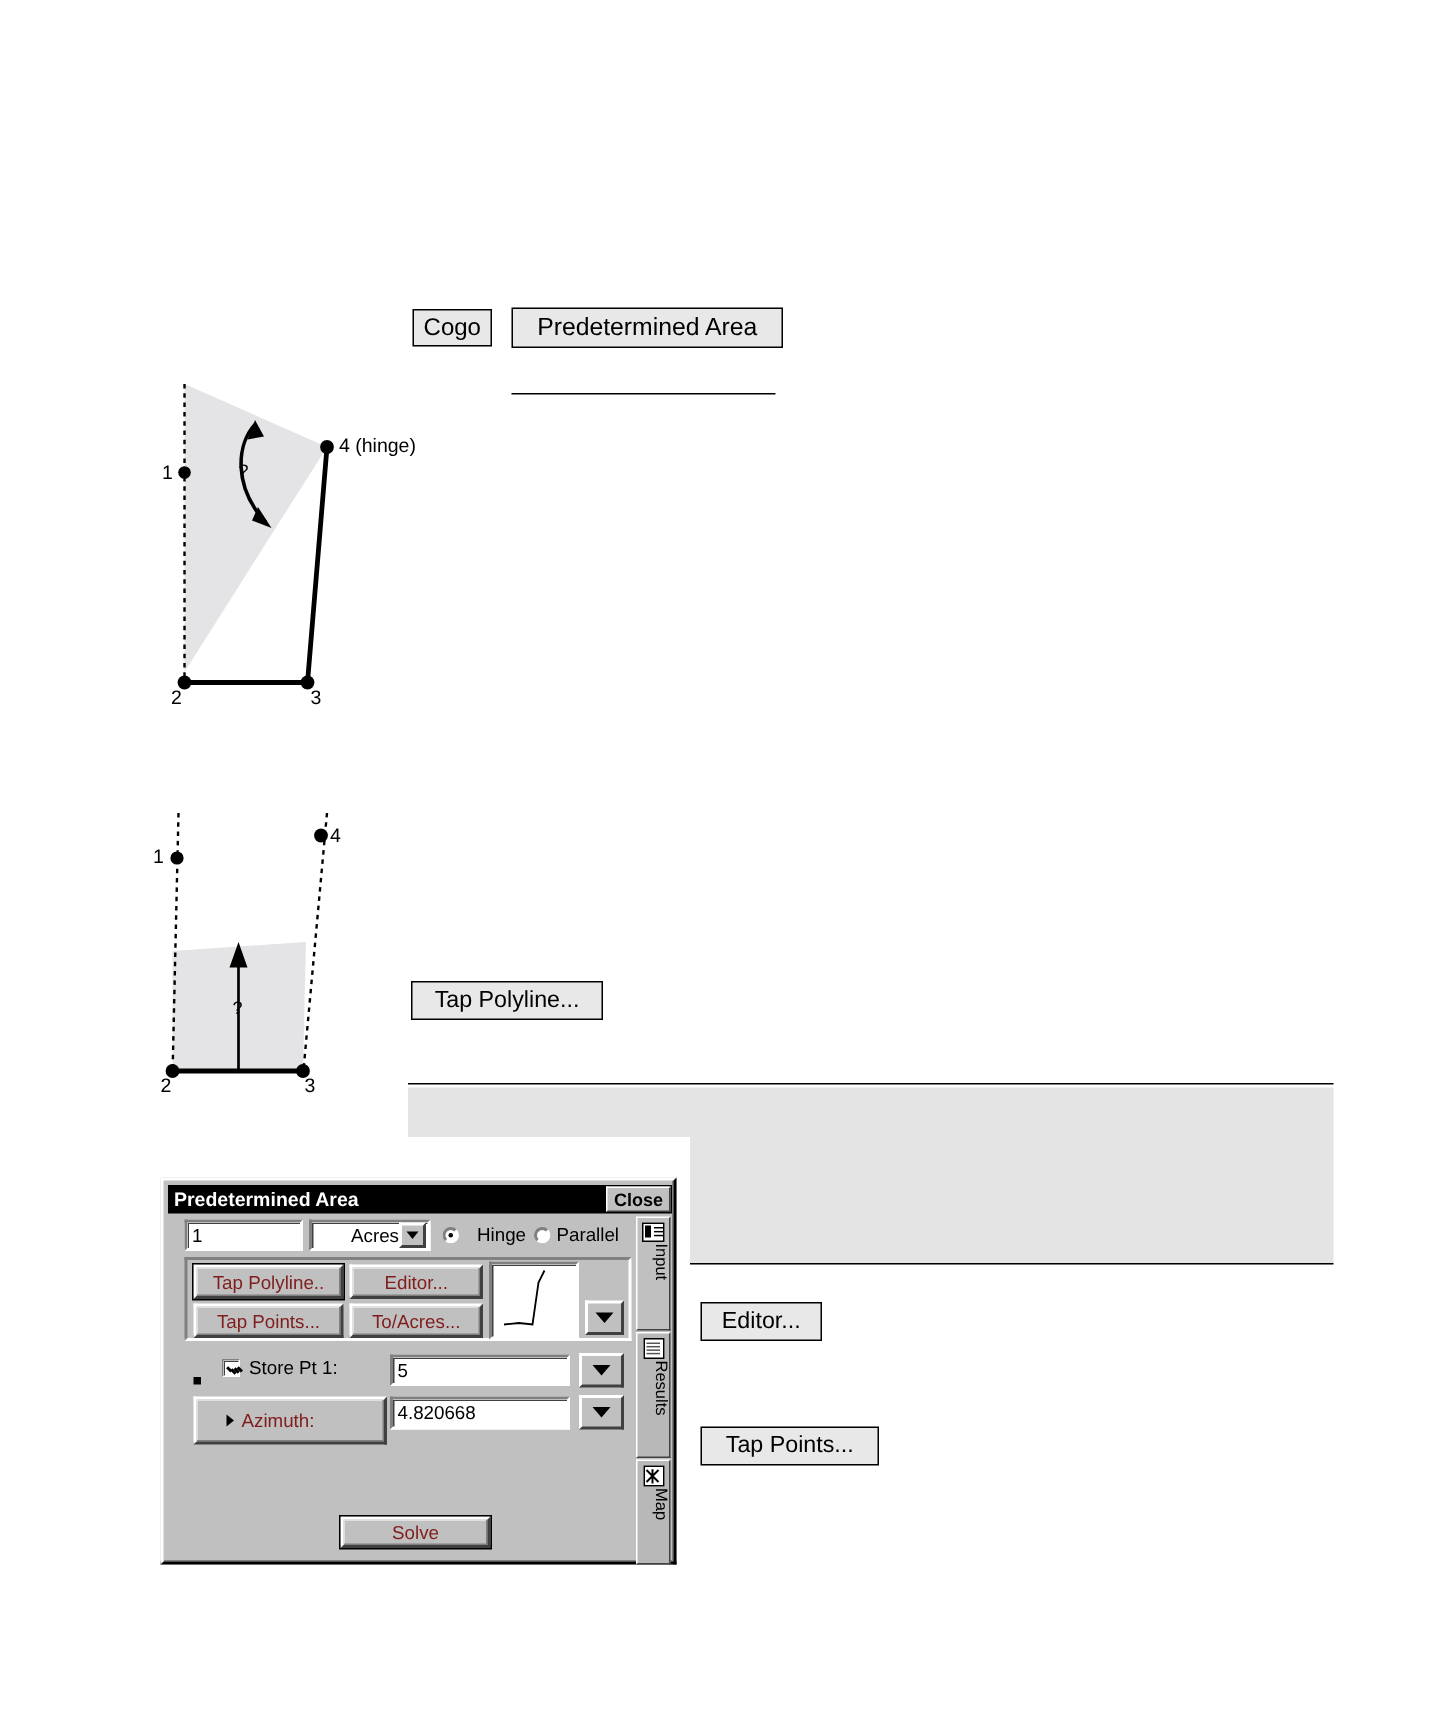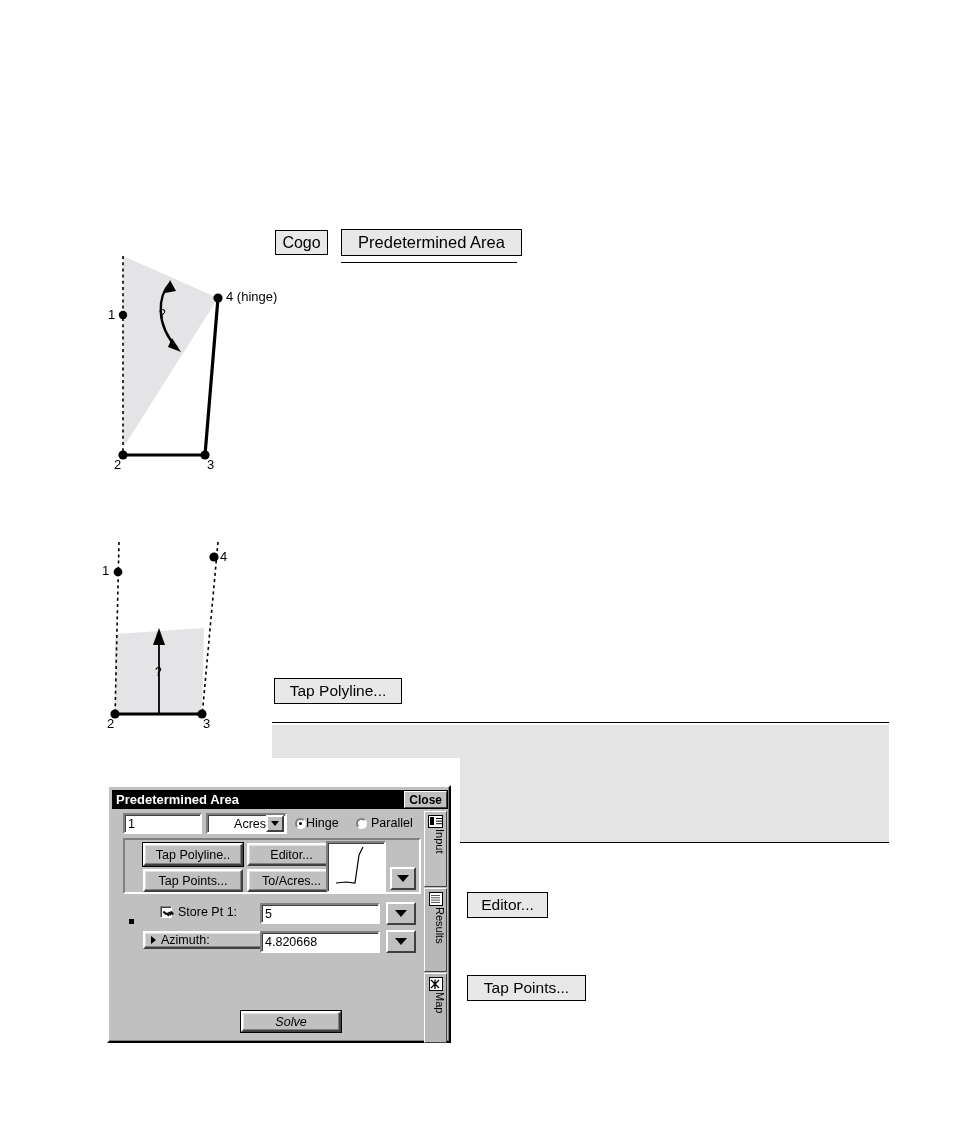--- a/index.html
+++ b/index.html
@@ -13,24 +13,23 @@
 
   
   .btn3d{
     background:#c0c0c0;
     border-top:2px solid #ffffff;
     border-left:2px solid #ffffff;
     border-right:2px solid #404040;
     border-bottom:2px solid #404040;
     box-shadow:inset -1px -1px 0 #808080, inset 1px 1px 0 #dfdfdf;
     display:flex;align-items:center;justify-content:center;
-    font-size:12.5px;color:#000000;
+    font-size:12.5px;color:#7f1d1d;
     box-sizing:border-box;
     text-align:center;
-    margin-left:14px;
   }
   .btn3d.default{
     outline:1px solid #000;outline-offset:0;
   }
   .field3d{
     background:#ffffff;
     border-top:2px solid #808080;
     border-left:2px solid #808080;
     border-right:2px solid #ffffff;
     border-bottom:2px solid #ffffff;
@@ -43,21 +42,20 @@
   }
 
   
   .callout{
     background:#e8e8e8;
     border:1.5px solid #000;
     color:#000;
     display:inline-flex;align-items:center;justify-content:center;
     box-sizing:border-box;
     white-space:nowrap;
-    margin-top:24px;
   }
 
   
   #dialog{
     left:107px;top:785px;width:344px;height:258px;
     background:#c0c0c0;
     border-top:2px solid #ffffff;
     border-left:2px solid #ffffff;
     border-right:2px solid #000000;
     border-bottom:2px solid #000000;
@@ -236,21 +234,21 @@
     <span>1</span>
   </div>
 
   <div class="abs field3d" style="left:97px;top:26px;width:81px;height:21px;padding-right:0;text-align:right;">
     <span style="flex:1;">Acres</span>
     <div class="arrowbtn" style="width:18px;height:17px;margin-right:1px;">
       <span class="tri-down sm"></span>
     </div>
   </div>
 
-  <div class="abs" style="left:186px;top:29px;display:flex;align-items:center;gap:0;">
+  <div class="abs" style="left:186px;top:29px;display:flex;align-items:center;gap:12px;">
     <span class="radio on"></span>
     <span class="radiolbl">Hinge</span>
   </div>
   <div class="abs" style="left:247px;top:29px;display:flex;align-items:center;gap:4px;">
     <span class="radio"></span>
     <span class="radiolbl">Parallel</span>
   </div>
 
   <div class="groupbox" style="left:14px;top:51px;width:298px;height:56px;"></div>
 
@@ -272,43 +270,43 @@
       <polyline points="8,40 18,39 27,40 31,12 35,4" fill="none" stroke="#000" stroke-width="1.2"></polyline>
     </svg>
   </div>
   <div class="abs arrowbtn" style="left:281px;top:80px;width:26px;height:23px;">
     <span class="tri-down"></span>
   </div>
 
   <div class="abs" style="left:20px;top:123px;">
     <span class="sqbullet"></span>
   </div>
-  <div class="abs" style="left:39px;top:118px;display:flex;align-items:center;gap:6px;margin-left:12px;">
+  <div class="abs" style="left:39px;top:118px;display:flex;align-items:center;gap:6px;">
     <span class="chk on"></span>
     <span class="dlgtxt">Store Pt 1:</span>
   </div>
   <div class="abs field3d" style="left:151px;top:116px;width:120px;height:21px;">
     <span>5</span>
   </div>
   <div class="abs arrowbtn" style="left:277px;top:115px;width:30px;height:23px;">
     <span class="tri-down"></span>
   </div>
 
-  <div class="abs btn3d" style="left:20px;top:144px;width:129px;height:18px;justify-content:flex-start;padding-left:6px;gap:5px;">
+  <div class="abs btn3d" style="left:20px;top:144px;width:129px;height:32px;justify-content:flex-start;padding-left:20px;gap:5px;">
     <span class="tri-right"></span>
     <span>Azimuth:</span>
   </div>
   <div class="abs field3d" style="left:151px;top:144px;width:120px;height:22px;">
     <span>4.820668</span>
   </div>
   <div class="abs arrowbtn" style="left:277px;top:143px;width:30px;height:23px;">
     <span class="tri-down"></span>
   </div>
 
-  <div class="abs btn3d default" style="left:118px;top:224px;width:100px;height:21px;font-style:italic;">
+  <div class="abs btn3d default" style="left:118px;top:224px;width:100px;height:21px;">
     <span>Solve</span>
   </div>
 
   <div class="vtab" style="left:315px;top:24px;width:23px;height:76px;background:#c0c0c0;">
     <div style="width:15px;height:13px;margin:3px auto 1px;background:#fff;border:1.2px solid #000;box-sizing:border-box;position:relative;">
       <div style="position:absolute;left:1px;top:1px;width:4px;height:8px;background:#000;"></div>
       <div style="position:absolute;left:6.5px;top:1.5px;width:6px;height:1.4px;background:#000;box-shadow:0 2.6px 0 #000,0 5.2px 0 #000;"></div>
     </div>
     <span class="vlabel">Input</span>
   </div>

